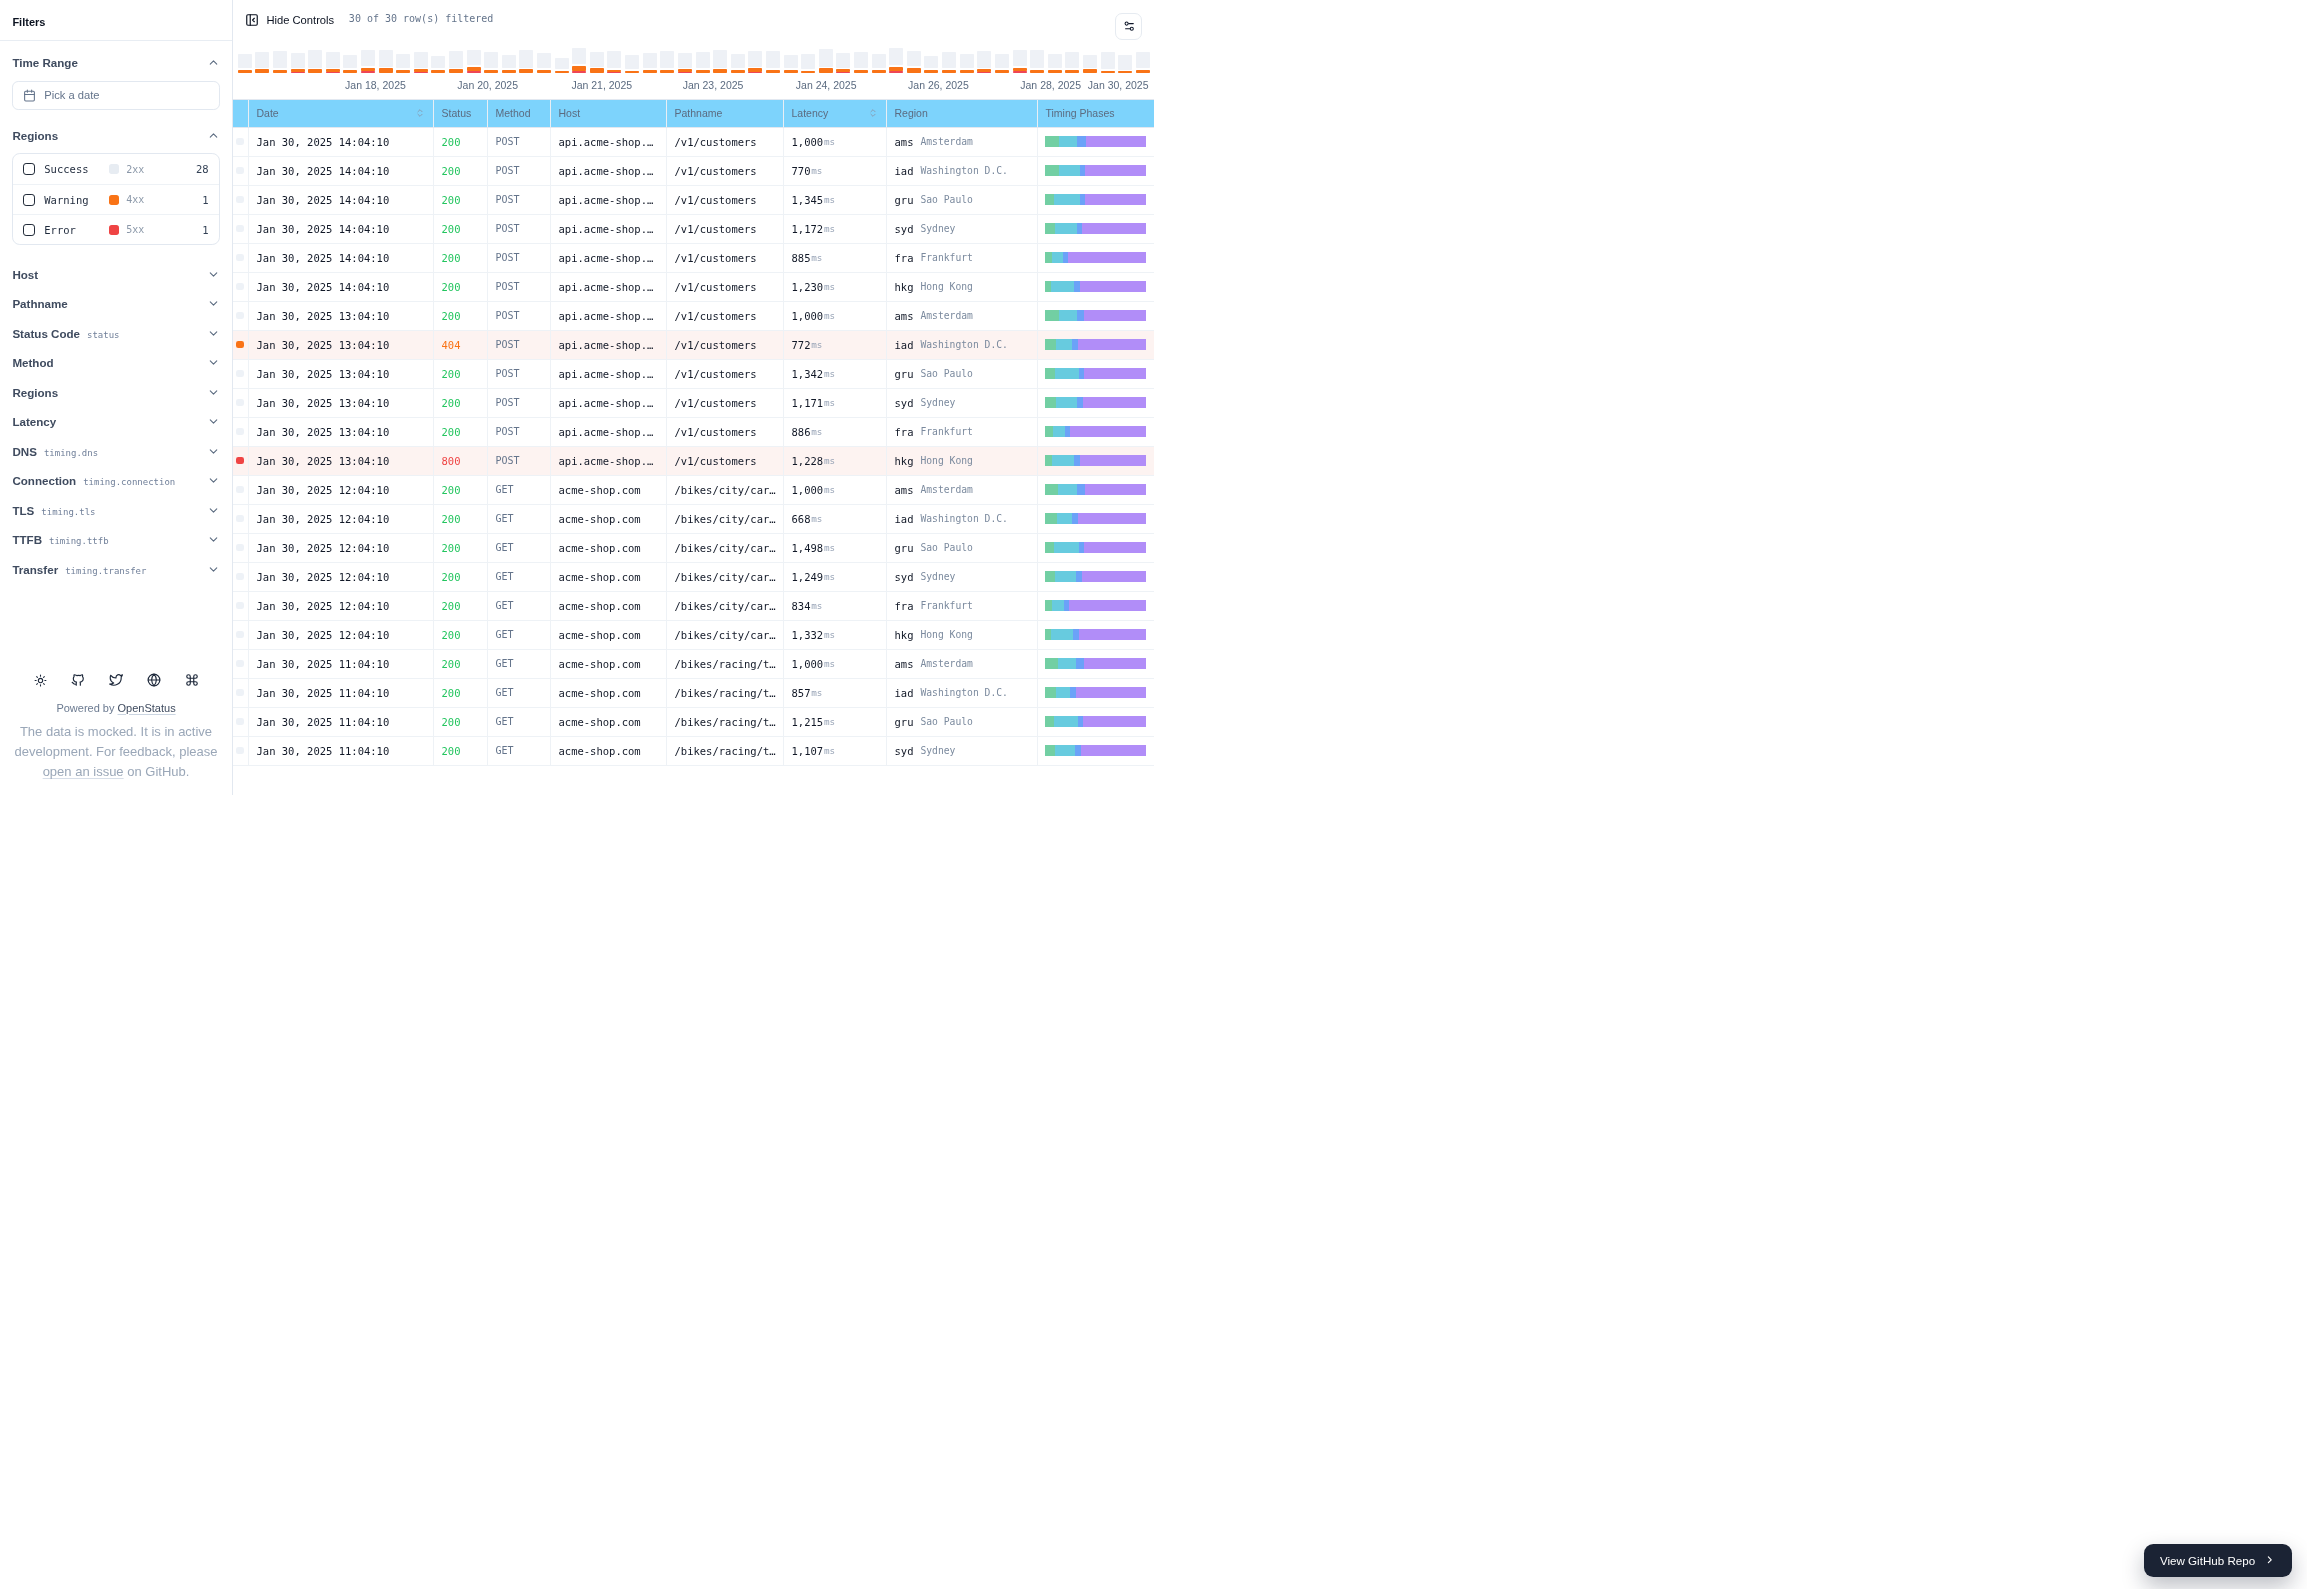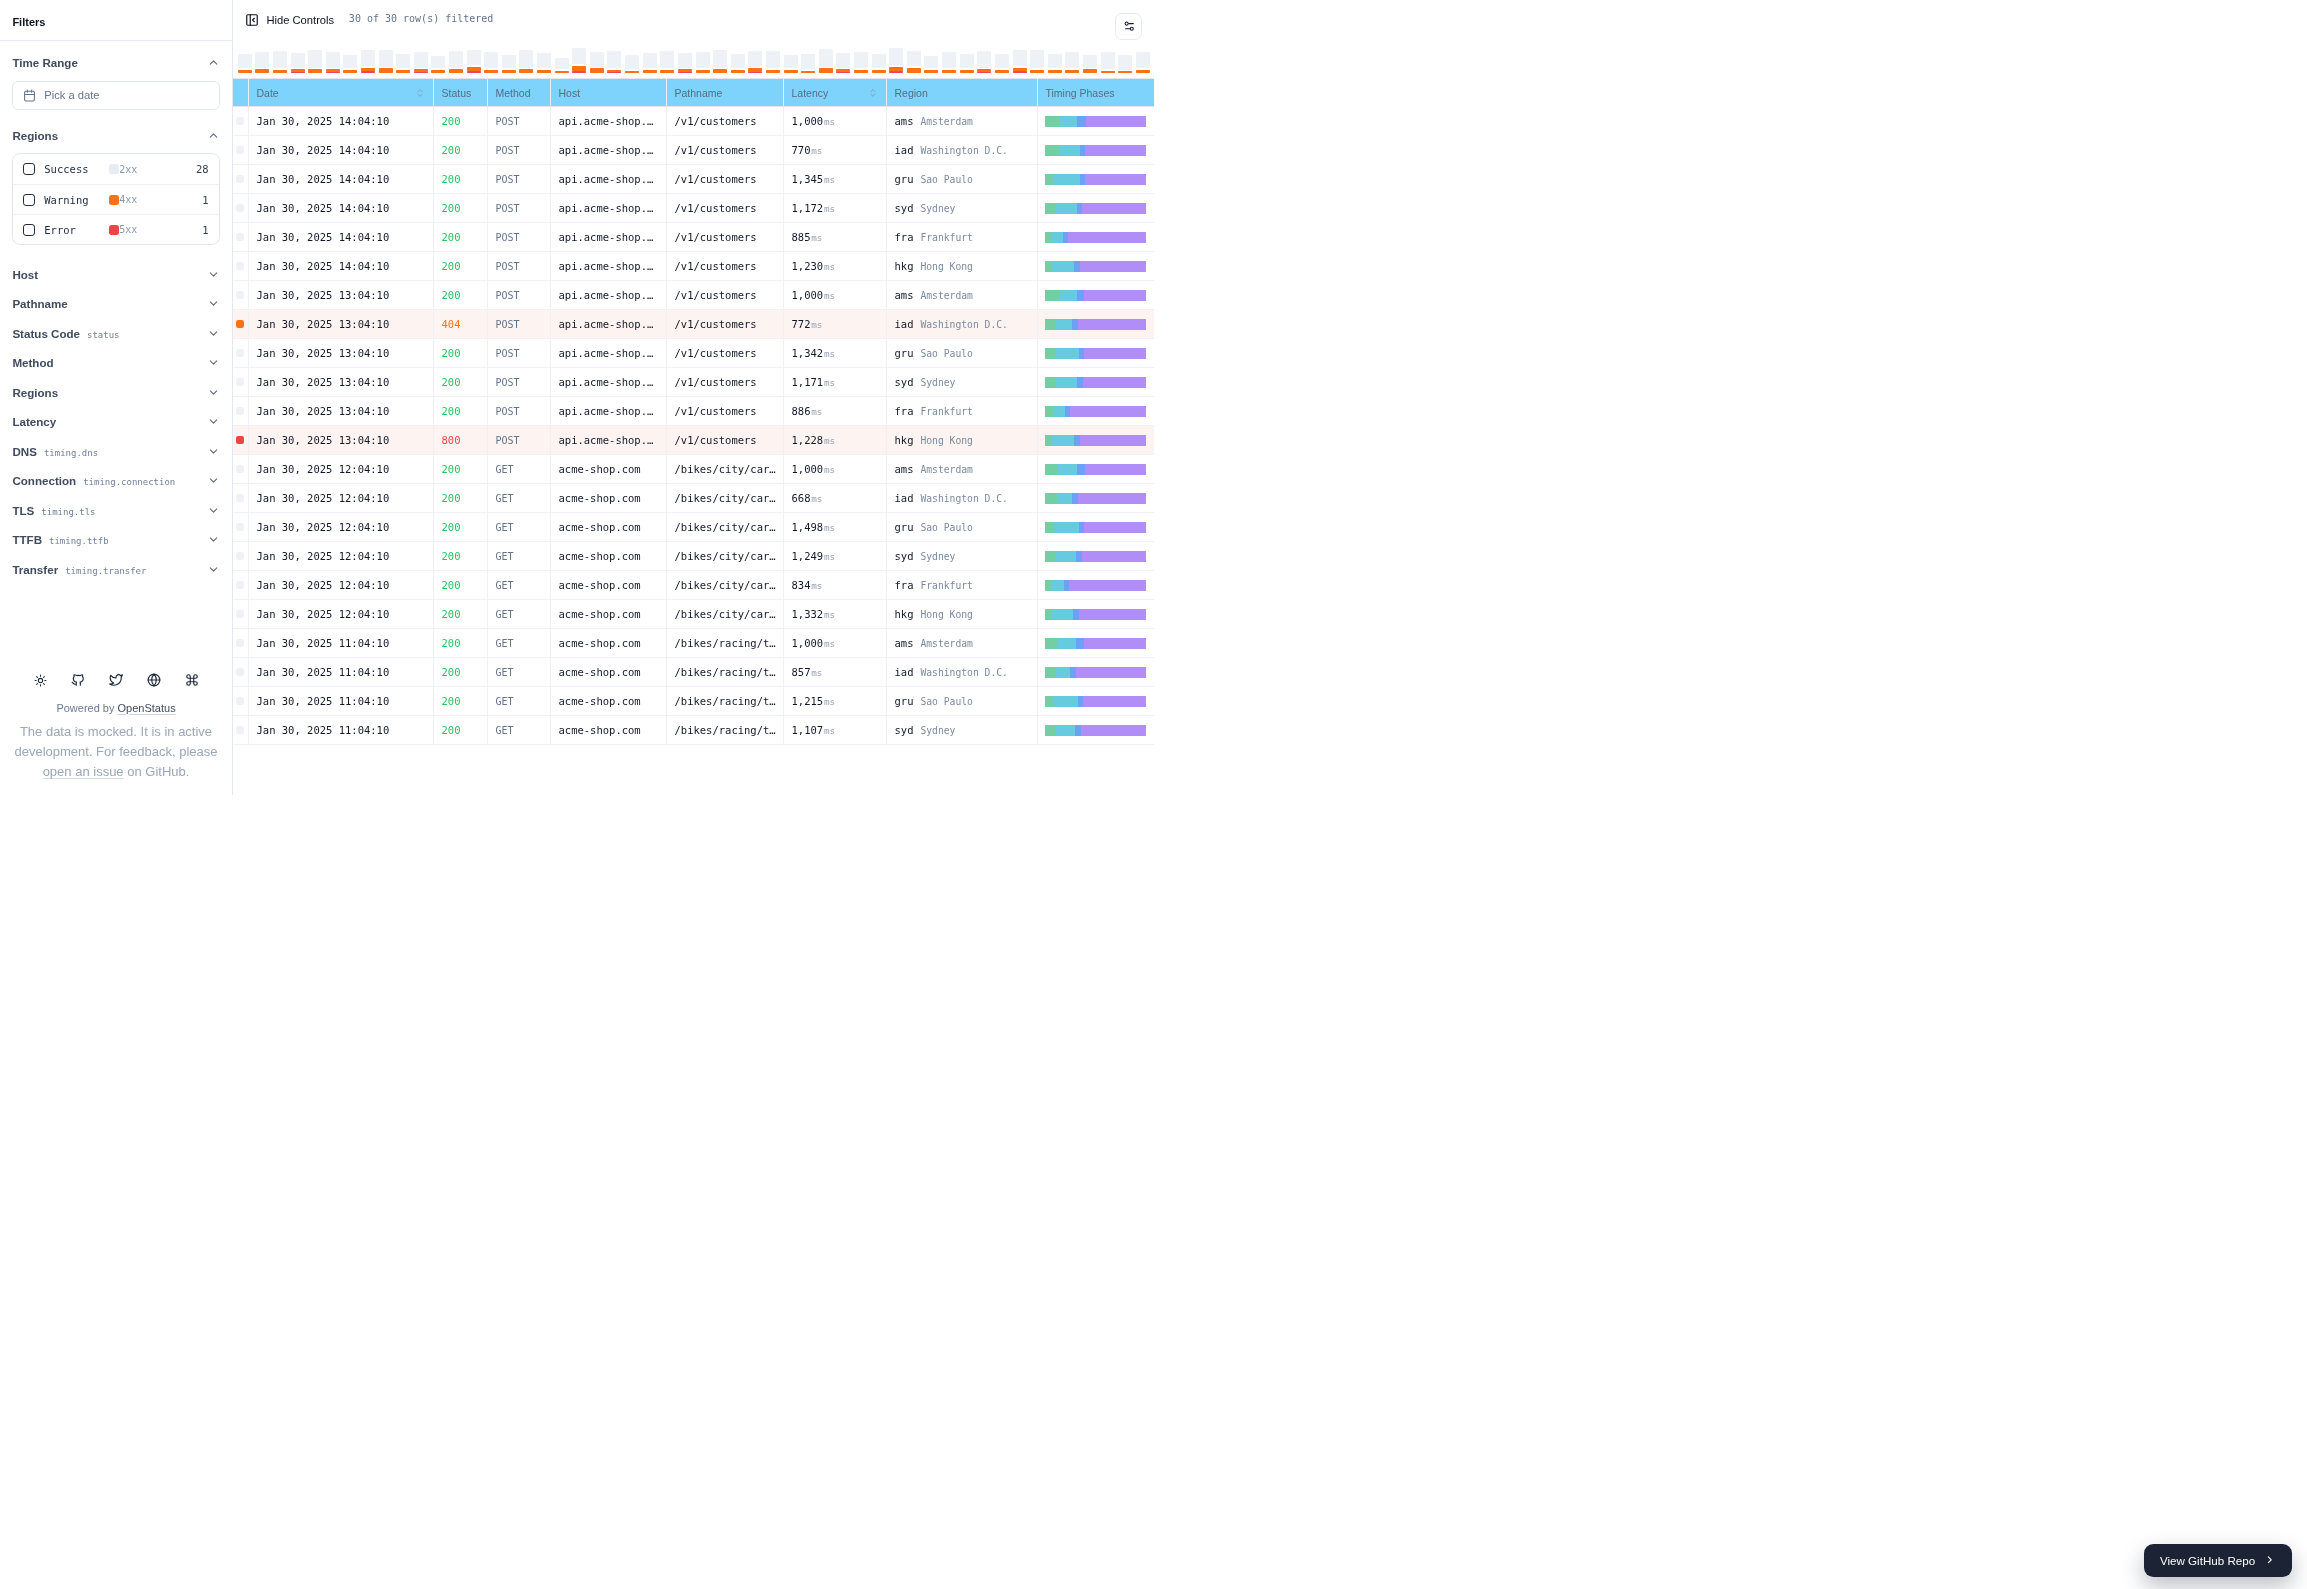--- a/index.html
+++ b/index.html
@@ -21,21 +21,21 @@
   .hint{font-family:"DejaVu Sans Mono",monospace;font-size:9px;font-weight:400;color:#71809a;margin-left:7px}
   .chev{color:#5b6b80}
   .date-input{display:flex;align-items:center;gap:8.5px;height:29.5px;border:0.8px solid #e2e8f0;border-radius:6.2px;
               padding:0 9.3px;color:#64748b;font-size:11.2px;margin:4.7px 0 12.4px;cursor:pointer}
   .result-group{border:0.8px solid #e2e8f0;border-radius:7.8px;margin:4.7px 0 14px;overflow:hidden}
   .result-row{display:flex;align-items:center;height:30px;padding:0 10px;cursor:pointer}
   .result-row + .result-row{border-top:0.8px solid #eef2f6}
   .checkbox{width:11.6px;height:11.6px;border:1.2px solid #1f2937;border-radius:3.1px;flex:none}
   .result-label{font-family:"DejaVu Sans Mono",monospace;font-size:10.5px;color:#1e293b;margin-left:9.3px;width:65px}
   .swatch{width:10px;height:10px;border-radius:2.7px;flex:none}
-  .rcode{font-family:"DejaVu Sans Mono",monospace;font-size:10px;color:#8a97a8;}
+  .rcode{font-family:"DejaVu Sans Mono",monospace;font-size:10px;color:#8a97a8;margin-left:7px}
   .rcount{margin-left:auto;font-family:"DejaVu Sans Mono",monospace;font-size:10.5px;color:#334155}
   .filter-list .sec-head{height:29.5px}
 
   .sb-footer{padding:0 14px 12.4px;text-align:center}
   .icon-row{display:flex;justify-content:center;align-items:center;gap:24px;margin-bottom:14.7px}
   .fico{color:#1e293b;cursor:pointer}
   .powered{font-size:11px;color:#6b7a90}
   .link-dark{color:#3f4b5f;text-decoration:underline;text-decoration-color:#cbd5e1;text-underline-offset:2.3px;cursor:pointer}
   .disclaimer{font-size:13px;color:#9aa7b8;line-height:1.55;margin-top:8.5px}
   .link-muted{text-decoration:underline;text-decoration-color:#d7dee8;text-underline-offset:2.3px;cursor:pointer}
@@ -539,20 +539,30 @@
           </div>
           <div class="bar">
             <div class="g" style="height: 14.7px;"></div>
             <div class="o" style="height: 1.6px;"></div>
           </div>
           <div class="bar">
             <div class="g" style="height: 16.3px;"></div>
             <div class="o" style="height: 3.1px;"></div>
           </div>
         </div>
+      <div class="ticks" id="tl-ticks">
+          <div class="tick" style="left: 15.1%;">Jan 18, 2025</div>
+          <div class="tick" style="left: 27.4%;">Jan 20, 2025</div>
+          <div class="tick" style="left: 39.9%;">Jan 21, 2025</div>
+          <div class="tick" style="left: 52.1%;">Jan 23, 2025</div>
+          <div class="tick" style="left: 64.5%;">Jan 24, 2025</div>
+          <div class="tick" style="left: 76.8%;">Jan 26, 2025</div>
+          <div class="tick" style="left: 89.1%;">Jan 28, 2025</div>
+          <div class="tick right">Jan 30, 2025</div>
+        </div>
     </div>
 
     <div class="table">
       <div class="thead">
         <div class="th"></div>
         <div class="th">
             <span>Date</span>
           <span class="sort">
               <svg width="10" height="10" viewBox="0 0 24 24" fill="none" stroke="currentColor" stroke-width="2" stroke-linecap="round" stroke-linejoin="round">
                 <path d="m7 15 5 5 5-5"></path>

